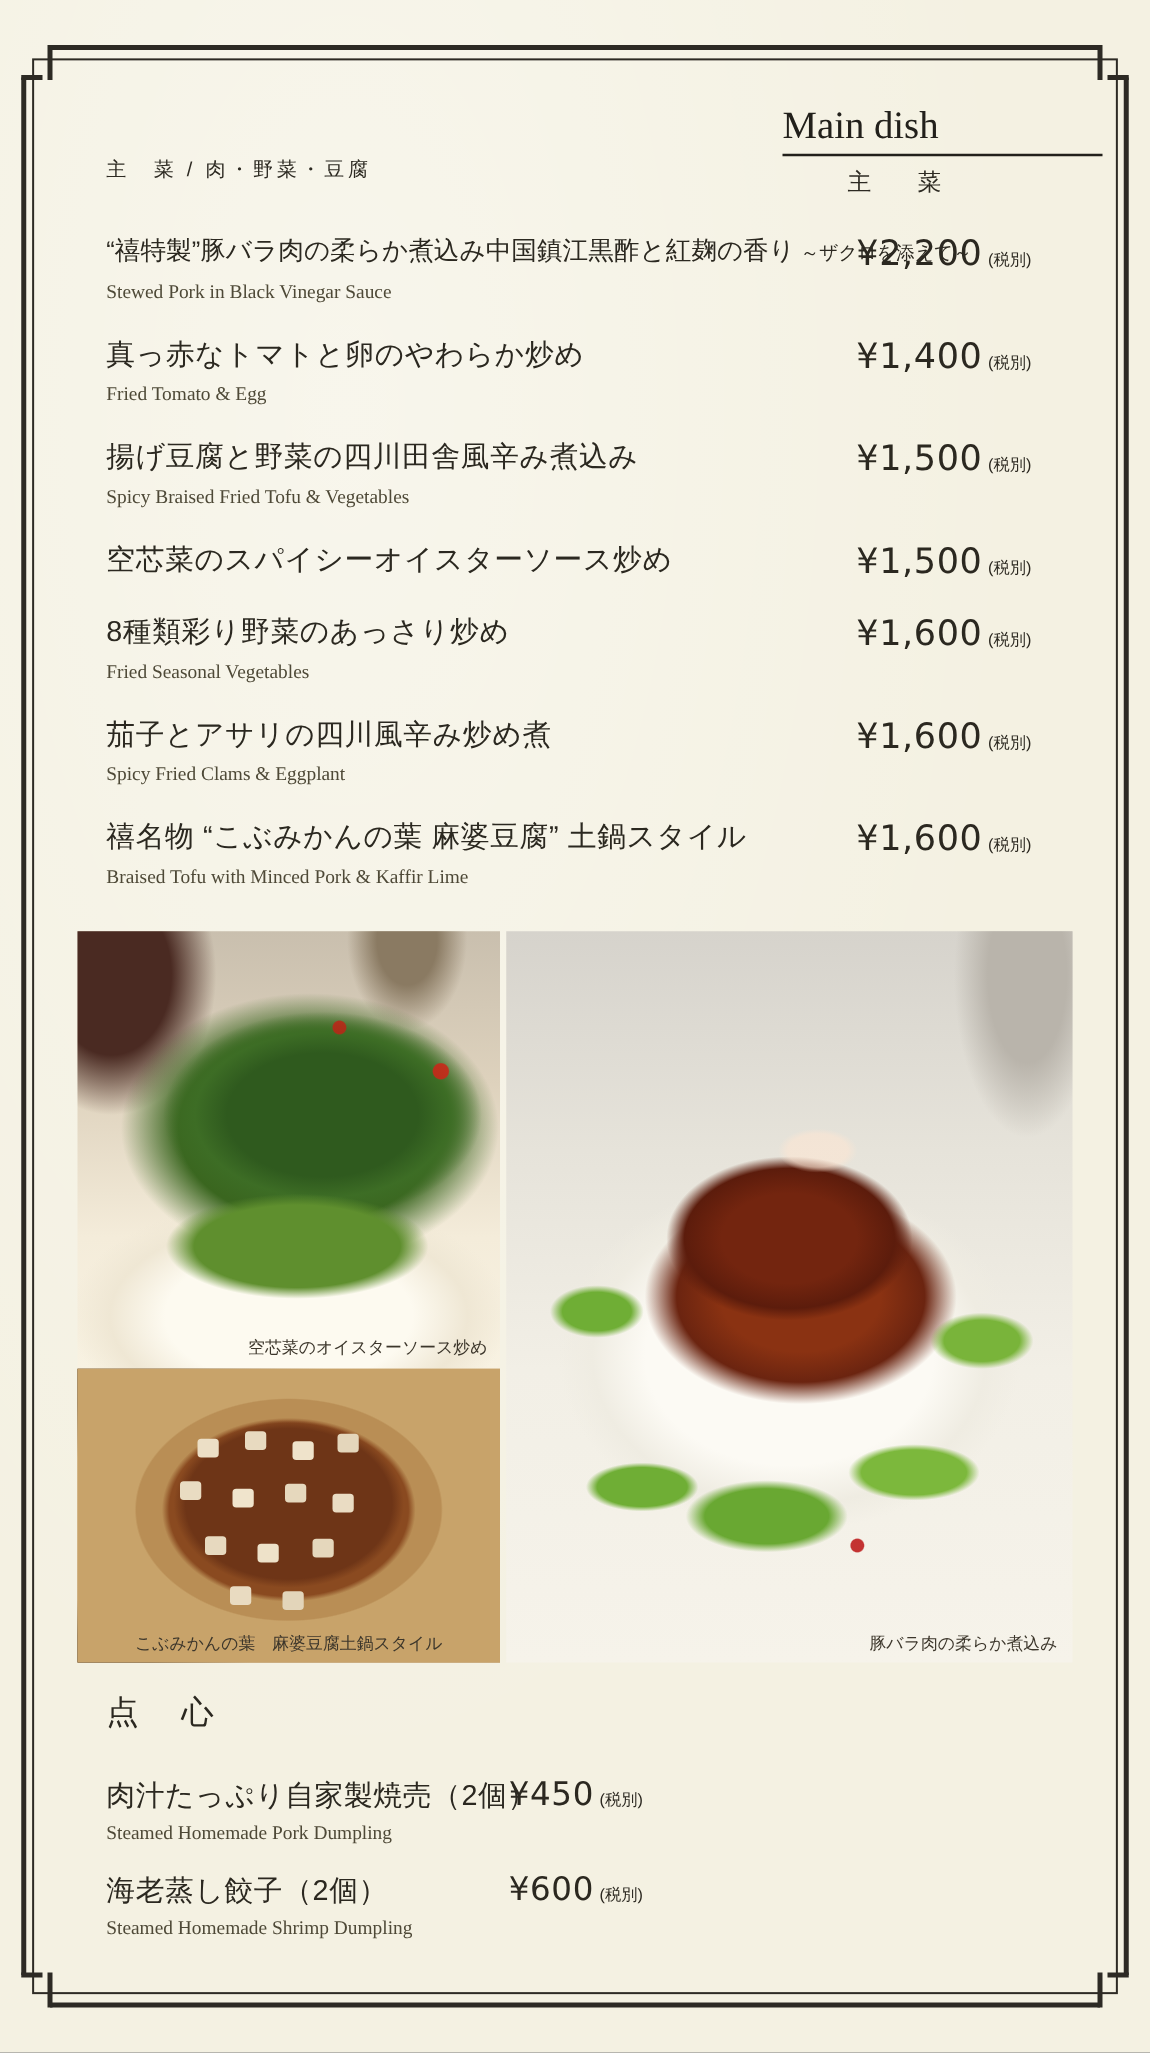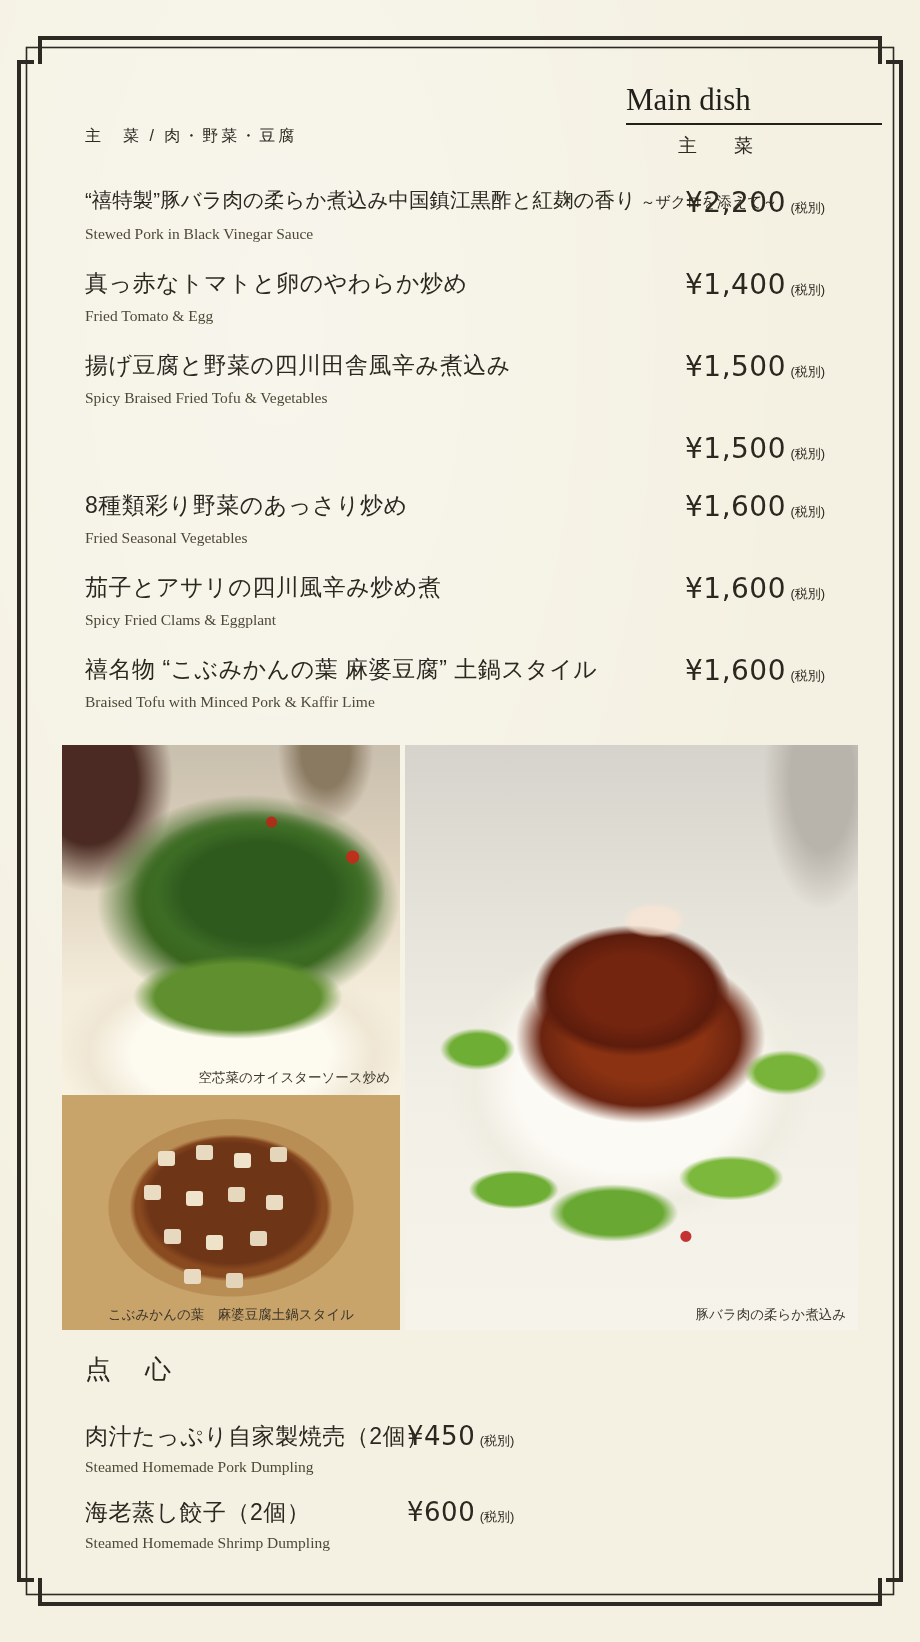--- a/index.html
+++ b/index.html
@@ -158,20 +158,24 @@
           <span class="jp-note"></span>
         </div>
         <div class="item-price">
           <span class="yen">¥1,500</span>
           <span class="tax">(税別)</span>
         </div>
         <div class="item-en">Spicy Braised Fried Tofu &amp; Vegetables</div>
       </div>
 
       <div class="menu-item">
+        <div class="item-line1">
+          <span class="jp">空芯菜のスパイシーオイスターソース炒め</span>
+          <span class="jp-note"></span>
+        </div>
         <div class="item-price">
           <span class="yen">¥1,500</span>
           <span class="tax">(税別)</span>
         </div>
       </div>
 
       <div class="menu-item">
         <div class="item-line1">
           <span class="jp">8種類彩り野菜のあっさり炒め</span>
           <span class="jp-note"></span>

